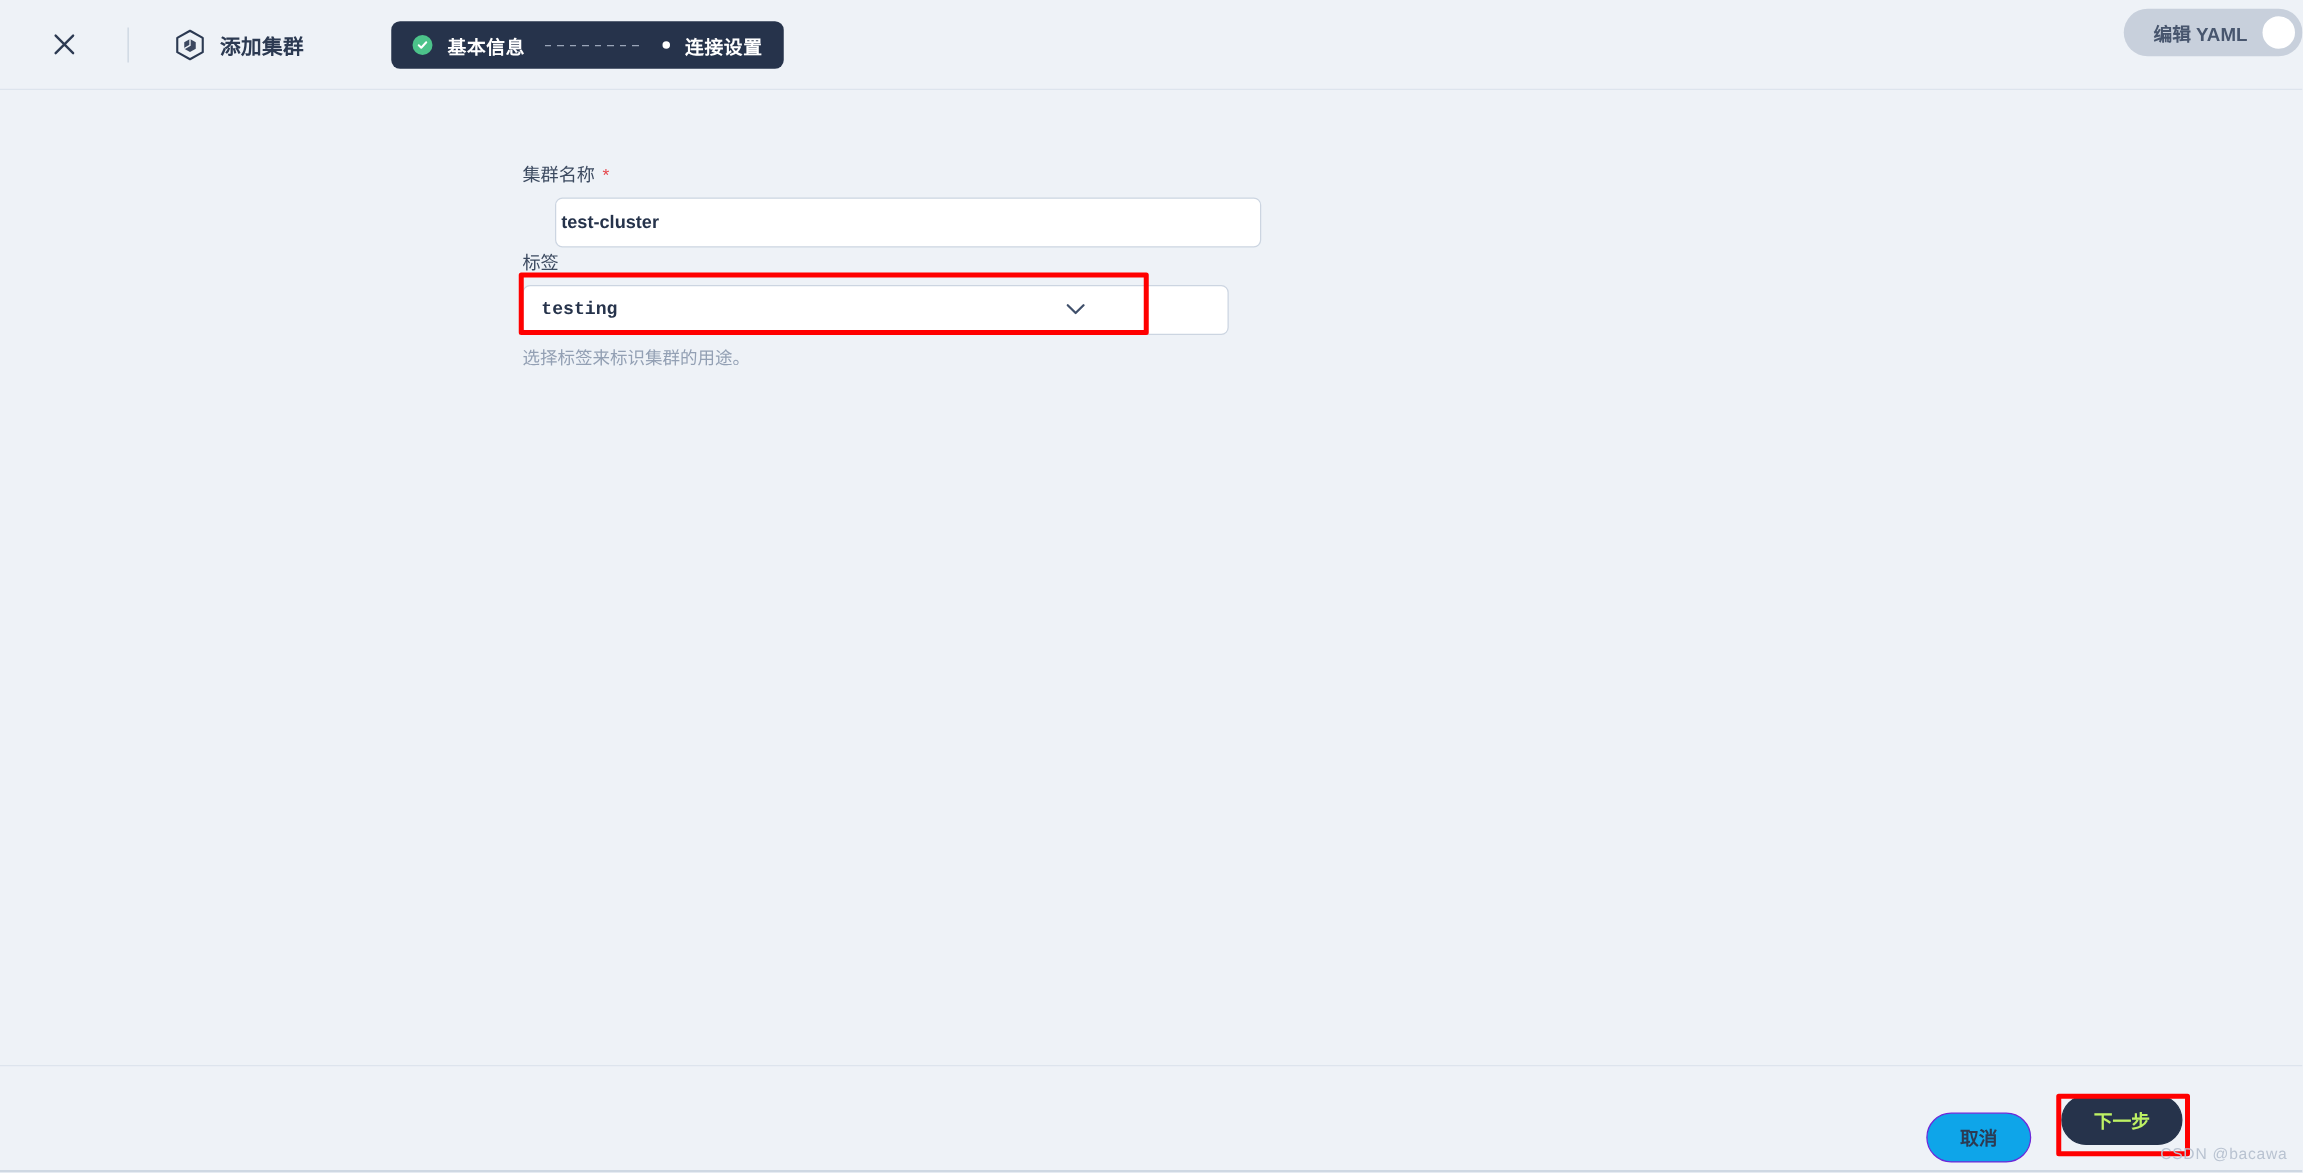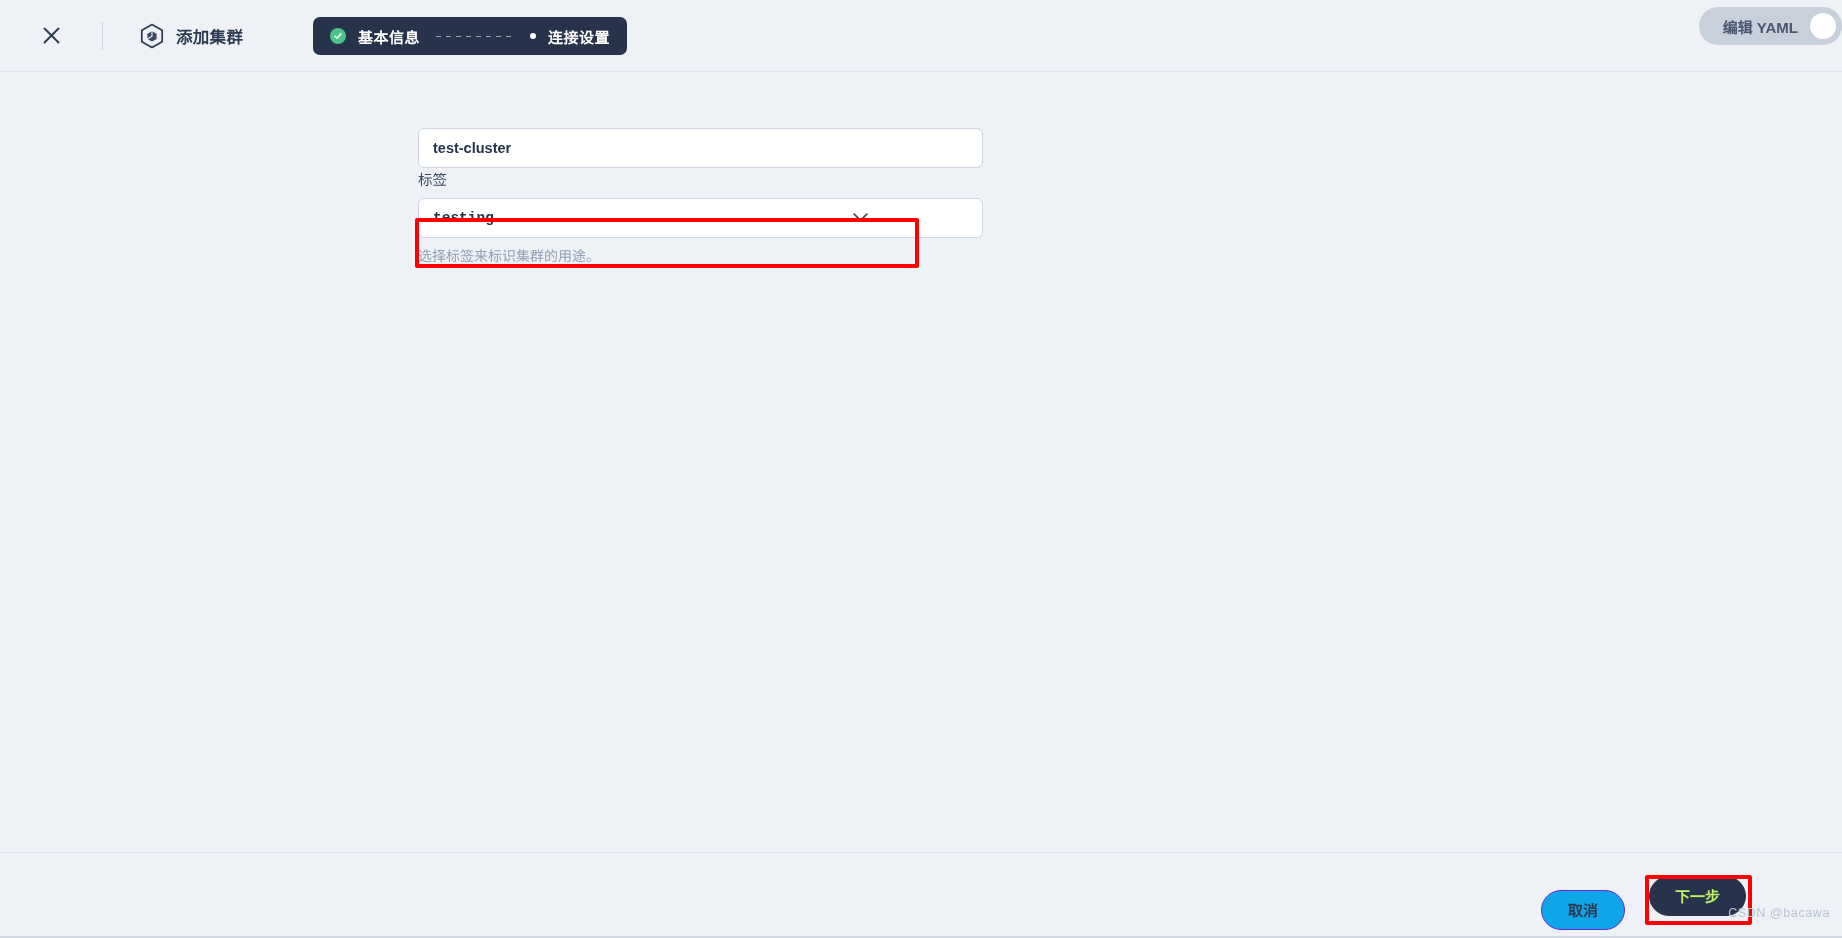--- a/index.html
+++ b/index.html
@@ -179,22 +179,23 @@
   .text-input {
     width: 565px;
     height: 40px;
     border: 1px solid #ccd5e1;
     border-radius: 6px;
     background: #ffffff;
     font-family: "Liberation Sans", sans-serif;
     font-size: 14.5px;
     font-weight: 700;
     color: #26334b;
-    padding: 0 14px;
+    padding: 0 4px;
     outline: none;
+    margin-left: 26px;
   }
   .text-input::placeholder { color: #9aa6b8; font-weight: 400; }
 
   .select-shell {
     position: relative;
     width: 464px;
     font-family: Liberation Mono, monospace;
   }
   .select-box {
     width: 565px;
@@ -298,21 +299,21 @@
     top: 22px;
     width: 107px;
     height: 50px;
     border: 4px solid #ff0000;
     border-radius: 2px;
     pointer-events: none;
   }
   .watermark {
     position: absolute;
     right: 12px;
-    bottom: 18px;
+    bottom: 8px;
     font-size: 12.5px;
     color: #b9c3d1;
     letter-spacing: .6px;
   }
   .bottom-rule {
     position: absolute;
     left: 0; right: 0; bottom: 0;
     height: 2px;
     background: #cfd8e3;
   }
@@ -366,20 +367,24 @@
     <div class="yaml-toggle">
       <span class="yaml-label">编辑 YAML</span>
       <span class="yaml-knob"></span>
     </div>
   </div>
 
   <div class="content-wrap">
     <div class="form-area">
 
       <div class="field-block">
+        <div class="field-label">
+          <span>集群名称</span>
+          <span class="req-star">*</span>
+        </div>
         <div class="input-shell">
           <input class="text-input" type="text" value="test-cluster" style="">
         </div>
       </div>
 
       <div class="field-block">
         <div class="field-label">
           <span>标签</span>
         </div>
         <div class="select-shell">

